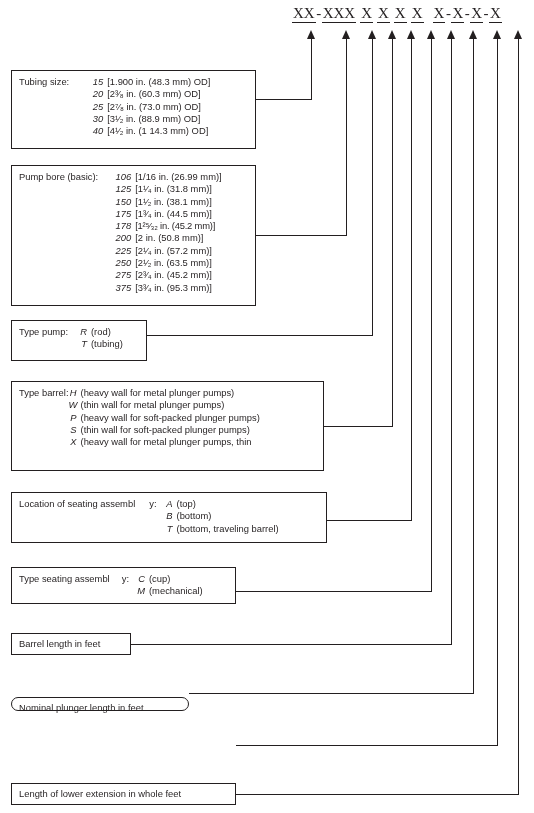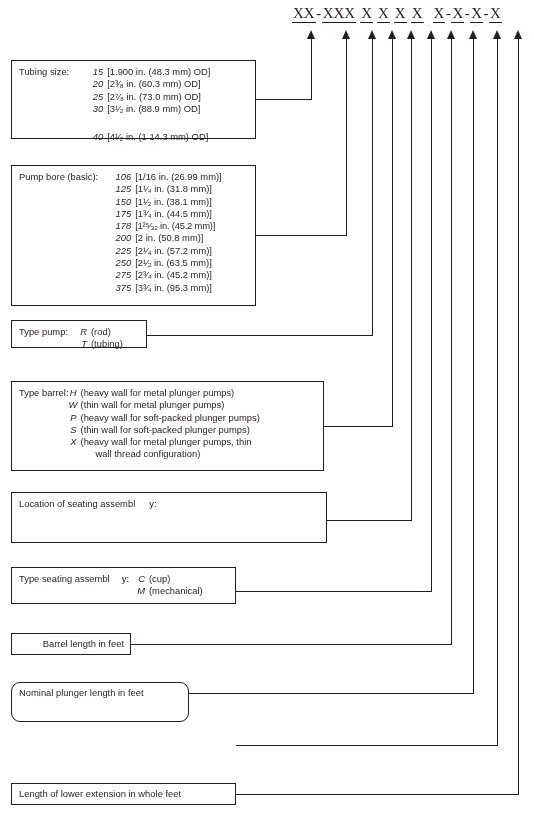--- a/index.html
+++ b/index.html
@@ -158,30 +158,30 @@
 
   <div class="vline" style="left:472.5px; top:38px; height:656px;"></div>
   <div class="hline" style="left:189px; top:693px; width:284px;"></div>
 
   <div class="vline" style="left:496.5px; top:38px; height:708px;"></div>
   <div class="hline" style="left:236px; top:745px; width:261px;"></div>
 
   <div class="vline" style="left:517.5px; top:38px; height:757px;"></div>
   <div class="hline" style="left:236px; top:794px; width:282px;"></div>
 
-  <div class="box" style="left:11px; top:60px; width:245px; height:79px;">
+  <div class="box" style="left:11px; top:70px; width:245px; height:79px;">
     <div class="box-inner">
       <div class="row">
         <div class="box-label">Tubing size:</div>
         <div class="opts" style="margin-left:20px;">
           <span class="opt-line"><span class="opt-code w1" style="width:14px;">15</span><span class="opt-desc">[1.900 in. (48.3 mm) OD]</span></span>
           <span class="opt-line"><span class="opt-code w1" style="width:14px;">20</span><span class="opt-desc">[2³⁄₈ in. (60.3 mm) OD]</span></span>
           <span class="opt-line"><span class="opt-code w1" style="width:14px;">25</span><span class="opt-desc">[2⁷⁄₈ in. (73.0 mm) OD]</span></span>
           <span class="opt-line"><span class="opt-code w1" style="width:14px;">30</span><span class="opt-desc">[3¹⁄₂ in. (88.9 mm) OD]</span></span>
-          <span class="opt-line"><span class="opt-code w1" style="width:14px;margin-top:16px;">40</span><span class="opt-desc">[4¹⁄₂ in. (1 14.3 mm) OD]</span></span>
+          <span class="opt-line"><span class="opt-code w1" style="width:14px;">40</span><span class="opt-desc">[4¹⁄₂ in. (1 14.3 mm) OD]</span></span>
         </div>
       </div>
     </div>
   </div>
 
   <div class="box" style="left:11px; top:165px; width:245px; height:141px;">
     <div class="box-inner">
       <div class="row">
         <div class="box-label">Pump bore (basic):</div>
         <div class="opts" style="margin-left:14px;">
@@ -193,21 +193,21 @@
           <span class="opt-line"><span class="opt-code w3">200</span><span class="opt-desc">[2 in. (50.8 mm)]</span></span>
           <span class="opt-line"><span class="opt-code w3">225</span><span class="opt-desc">[2¹⁄₄ in. (57.2 mm)]</span></span>
           <span class="opt-line"><span class="opt-code w3">250</span><span class="opt-desc">[2¹⁄₂ in. (63.5 mm)]</span></span>
           <span class="opt-line"><span class="opt-code w3">275</span><span class="opt-desc">[2³⁄₄ in. (45.2 mm)]</span></span>
           <span class="opt-line"><span class="opt-code w3">375</span><span class="opt-desc">[3³⁄₄ in. (95.3 mm)]</span></span>
         </div>
       </div>
     </div>
   </div>
 
-  <div class="box" style="left:11px; top:320px; width:136px; height:28px;">
+  <div class="box" style="left:11px; top:320px; width:136px; height:41px;">
     <div class="box-inner">
       <div class="row">
         <div class="box-label">Type pump:</div>
         <div class="opts" style="margin-left:11px;">
           <span class="opt-line"><span class="opt-code w1">R</span><span class="opt-desc">(rod)</span></span>
           <span class="opt-line"><span class="opt-code w1">T</span><span class="opt-desc">(tubing)</span></span>
         </div>
       </div>
     </div>
   </div>
@@ -215,55 +215,59 @@
   <div class="box" style="left:11px; top:381px; width:313px; height:90px;">
     <div class="box-inner">
       <div class="row">
         <div class="box-label">Type barrel:</div>
         <div class="opts" style="">
           <span class="opt-line"><span class="opt-code w1">H</span><span class="opt-desc">(heavy wall for metal plunger pumps)</span></span>
           <span class="opt-line"><span class="opt-code w1">W</span><span class="opt-desc">(thin wall for metal plunger pumps)</span></span>
           <span class="opt-line"><span class="opt-code w1">P</span><span class="opt-desc">(heavy wall for soft-packed plunger pumps)</span></span>
           <span class="opt-line"><span class="opt-code w1">S</span><span class="opt-desc">(thin wall for soft-packed plunger pumps)</span></span>
           <span class="opt-line"><span class="opt-code w1">X</span><span class="opt-desc">(heavy wall for metal plunger pumps, thin</span></span>
-          <span class="opt-line"><span class="opt-code w1"></span><span class="opt-desc" style="padding-left:19px;">wall thread configuration)</span></span>
         </div>
       </div>
     </div>
   </div>
 
   <div class="box" style="left:11px; top:492px; width:316px; height:51px;">
     <div class="box-inner">
       <div class="row">
         <div class="box-label">Location of seating assembl</div>
         <div class="box-label" style="margin-left:14px;">y:</div>
+        <div class="opts" style="margin-left:8px;">
+          <span class="opt-line"><span class="opt-code w1">A</span><span class="opt-desc">(top)</span></span>
+          <span class="opt-line"><span class="opt-code w1">B</span><span class="opt-desc">(bottom)</span></span>
+          <span class="opt-line"><span class="opt-code w1">T</span><span class="opt-desc">(bottom, traveling barrel)</span></span>
+        </div>
       </div>
     </div>
   </div>
 
   <div class="box" style="left:11px; top:567px; width:225px; height:37px;">
     <div class="box-inner">
       <div class="row">
         <div class="box-label">Type seating assembl</div>
         <div class="box-label" style="margin-left:12px;">y:</div>
         <div class="opts" style="margin-left:8px;">
           <span class="opt-line"><span class="opt-code w1">C</span><span class="opt-desc">(cup)</span></span>
           <span class="opt-line"><span class="opt-code w1">M</span><span class="opt-desc">(mechanical)</span></span>
         </div>
       </div>
     </div>
   </div>
 
   <div class="box" style="left:11px; top:633px; width:120px; height:22px;">
-    <div class="box-inner" style="padding:4px 6px 4px 7px;text-align:right;">
+    <div class="box-inner" style="padding:4px 6px 4px 7px;">
       <div class="plain-line">Barrel length in feet</div>
     </div>
   </div>
 
-  <div class="box" style="left:11px; top:682px; width:178px; height:40px;border-radius:9px;">
+  <div class="box" style="left:11px; top:697px; width:178px; height:14px;border-radius:9px;">
     <div class="box-inner" style="padding:4px 6px 4px 7px;">
       <div class="plain-line">Nominal plunger length in feet</div>
     </div>
   </div>
 
 
   <div class="box" style="left:11px; top:783px; width:225px; height:22px;">
     <div class="box-inner" style="padding:4px 6px 4px 7px;">
       <div class="plain-line">Length of lower extension in whole feet</div>
     </div>

